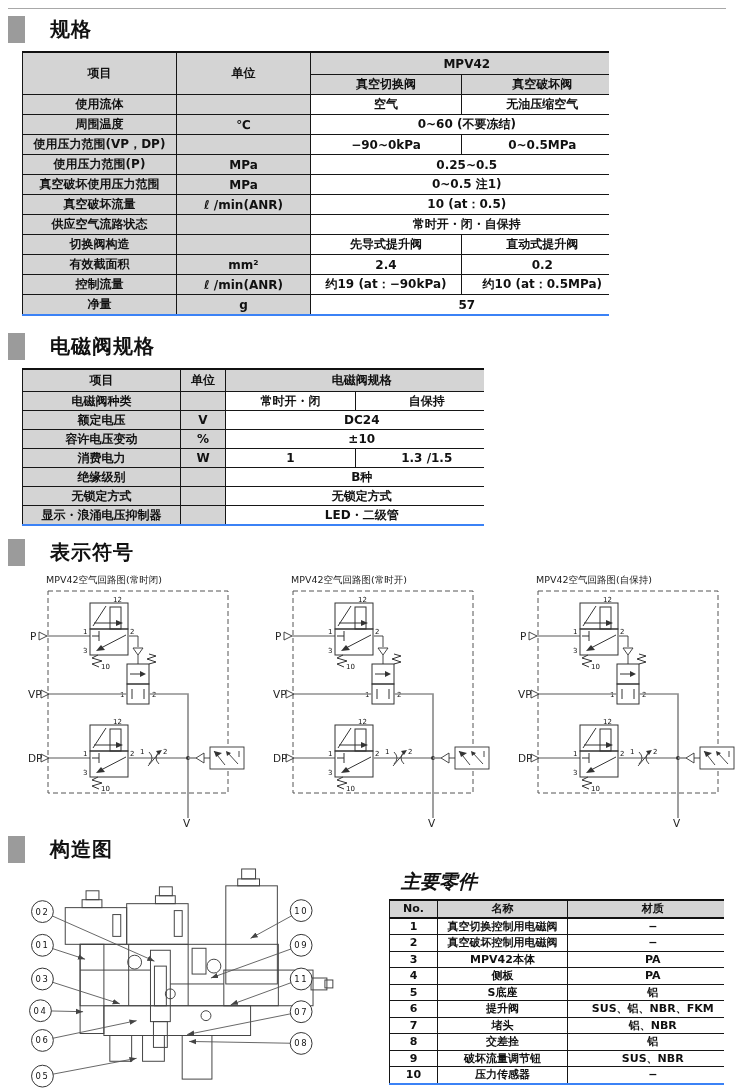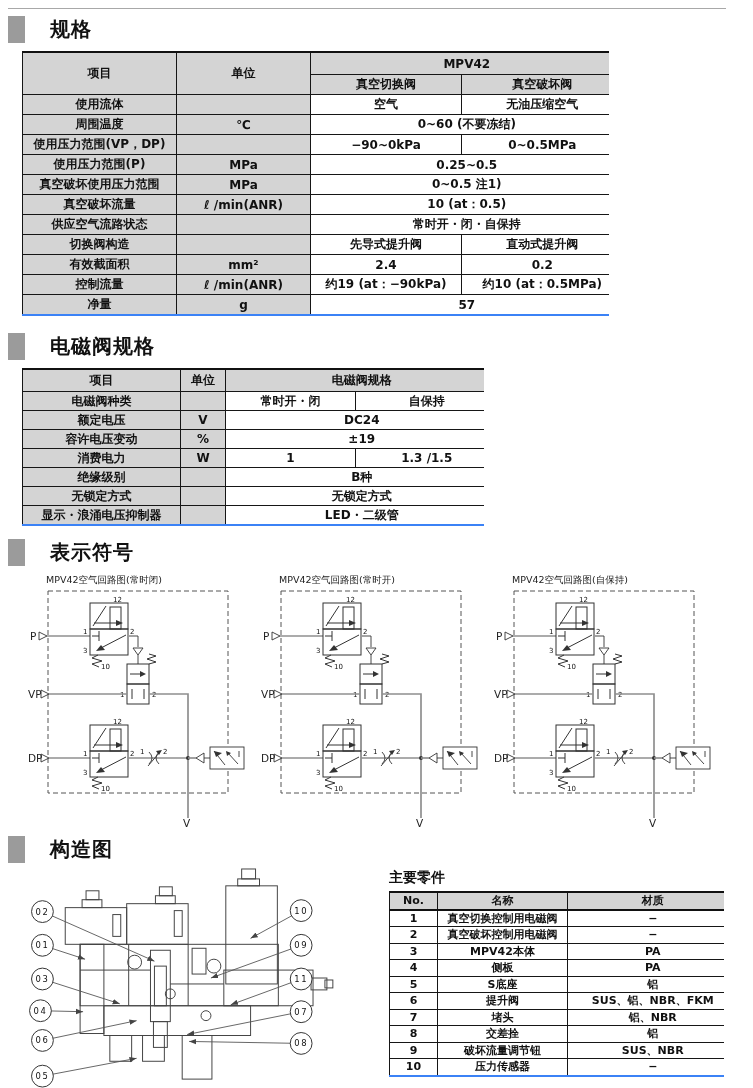--- a/index.html
+++ b/index.html
@@ -18,38 +18,38 @@
     text-align:center;font-weight:bold;overflow:hidden;white-space:nowrap;}
   .tbl td:last-child,.tbl th:last-child{border-right:none;padding-left:16px;}
   .lbl{background:#d4d4d4;}
   .spec{margin:8px 0 0 22px;width:586px;font-size:12px;}
   .spec td{height:19px;}
   .spec .hr1 td{height:21px;}
   .sol{margin:8px 0 0 22px;width:461px;font-size:12px;}
   .sol td{height:18px;}
   .sol .hr1 td{height:21px;}
 
-  .circuits{margin:8px 0 0 28px;display:flex;gap:8px;}
+  .circuits{margin:8px 0 0 28px;display:flex;gap:20px;}
   .circuit{width:225px;}
   .circ-title{font-size:9.5px;color:#222;margin:0 0 1px 18px;height:12px;white-space:nowrap;}
   .circuit svg{display:block;}
   .sym{stroke:#333;fill:none;stroke-width:1;}
   .f{fill:#333;stroke:none;}
   .thin{stroke:#333;stroke-width:0.9;fill:none;}
   .pline{stroke:#8f8f8f;stroke-width:1.7;fill:none;}
   .ct{font:7px "DejaVu Sans",sans-serif;fill:#111;stroke:none;font-weight:normal;}
   .pt{font:10.5px "DejaVu Sans",sans-serif;fill:#222;stroke:none;}
 
   .construction{margin:4px 0 0 25px;display:flex;align-items:flex-start;}
   .mech{stroke:#444;fill:none;stroke-width:1;}
   .lead{stroke:#555;stroke-width:0.9;}
   .bal{stroke:#333;fill:#fff;stroke-width:1;}
   .bt{font:8.5px "DejaVu Sans",sans-serif;fill:#111;letter-spacing:1.5px;text-anchor:middle;}
   .parts{margin-left:6px;width:340px;}
-  .parts h3{margin:2px 0 4px 0;font-size:14px;}
+  .parts h3{margin:2px 0 4px 12px;font-size:19px;font-style:italic;}
   .ptbl{width:334px;font-size:11px;}
   .ptbl td,.ptbl th{height:15.5px;}
   .ptbl thead th{border-bottom:2px solid #111;}
 </style>
 </head>
 <body>
 
 <div class="top-rule"></div>
 
 <section class="sec1">
@@ -163,21 +163,21 @@
         <td>自保持</td>
       </tr>
       <tr>
         <td class="lbl">额定电压</td>
         <td class="lbl">V</td>
         <td colspan="2">DC24</td>
       </tr>
       <tr>
         <td class="lbl">容许电压变动</td>
         <td class="lbl">%</td>
-        <td colspan="2">±19</td>
+        <td colspan="2">±10</td>
       </tr>
       <tr>
         <td class="lbl">消费电力</td>
         <td class="lbl">W</td>
         <td>1</td>
         <td>1.3 /1.5</td>
       </tr>
       <tr>
         <td class="lbl">绝缘级别</td>
         <td class="lbl"></td>

